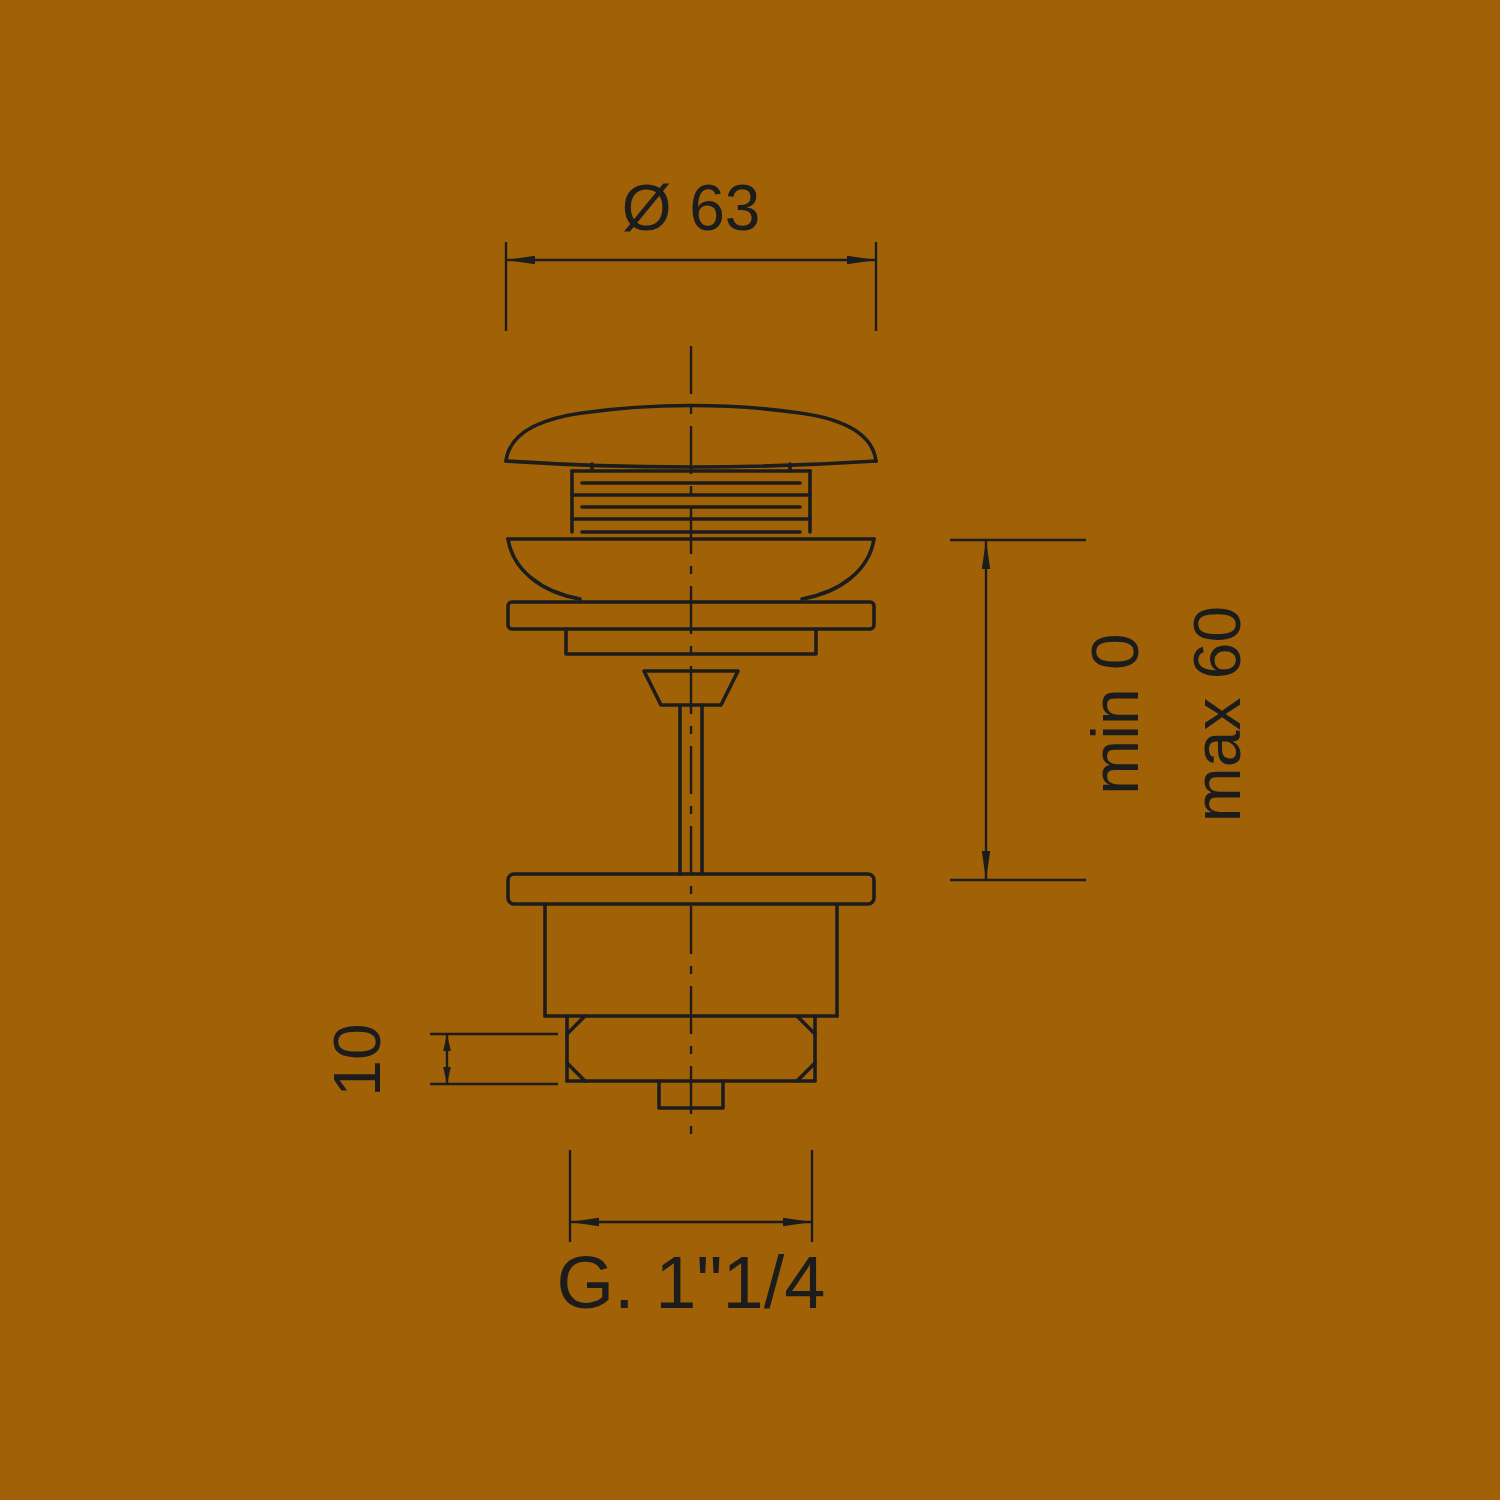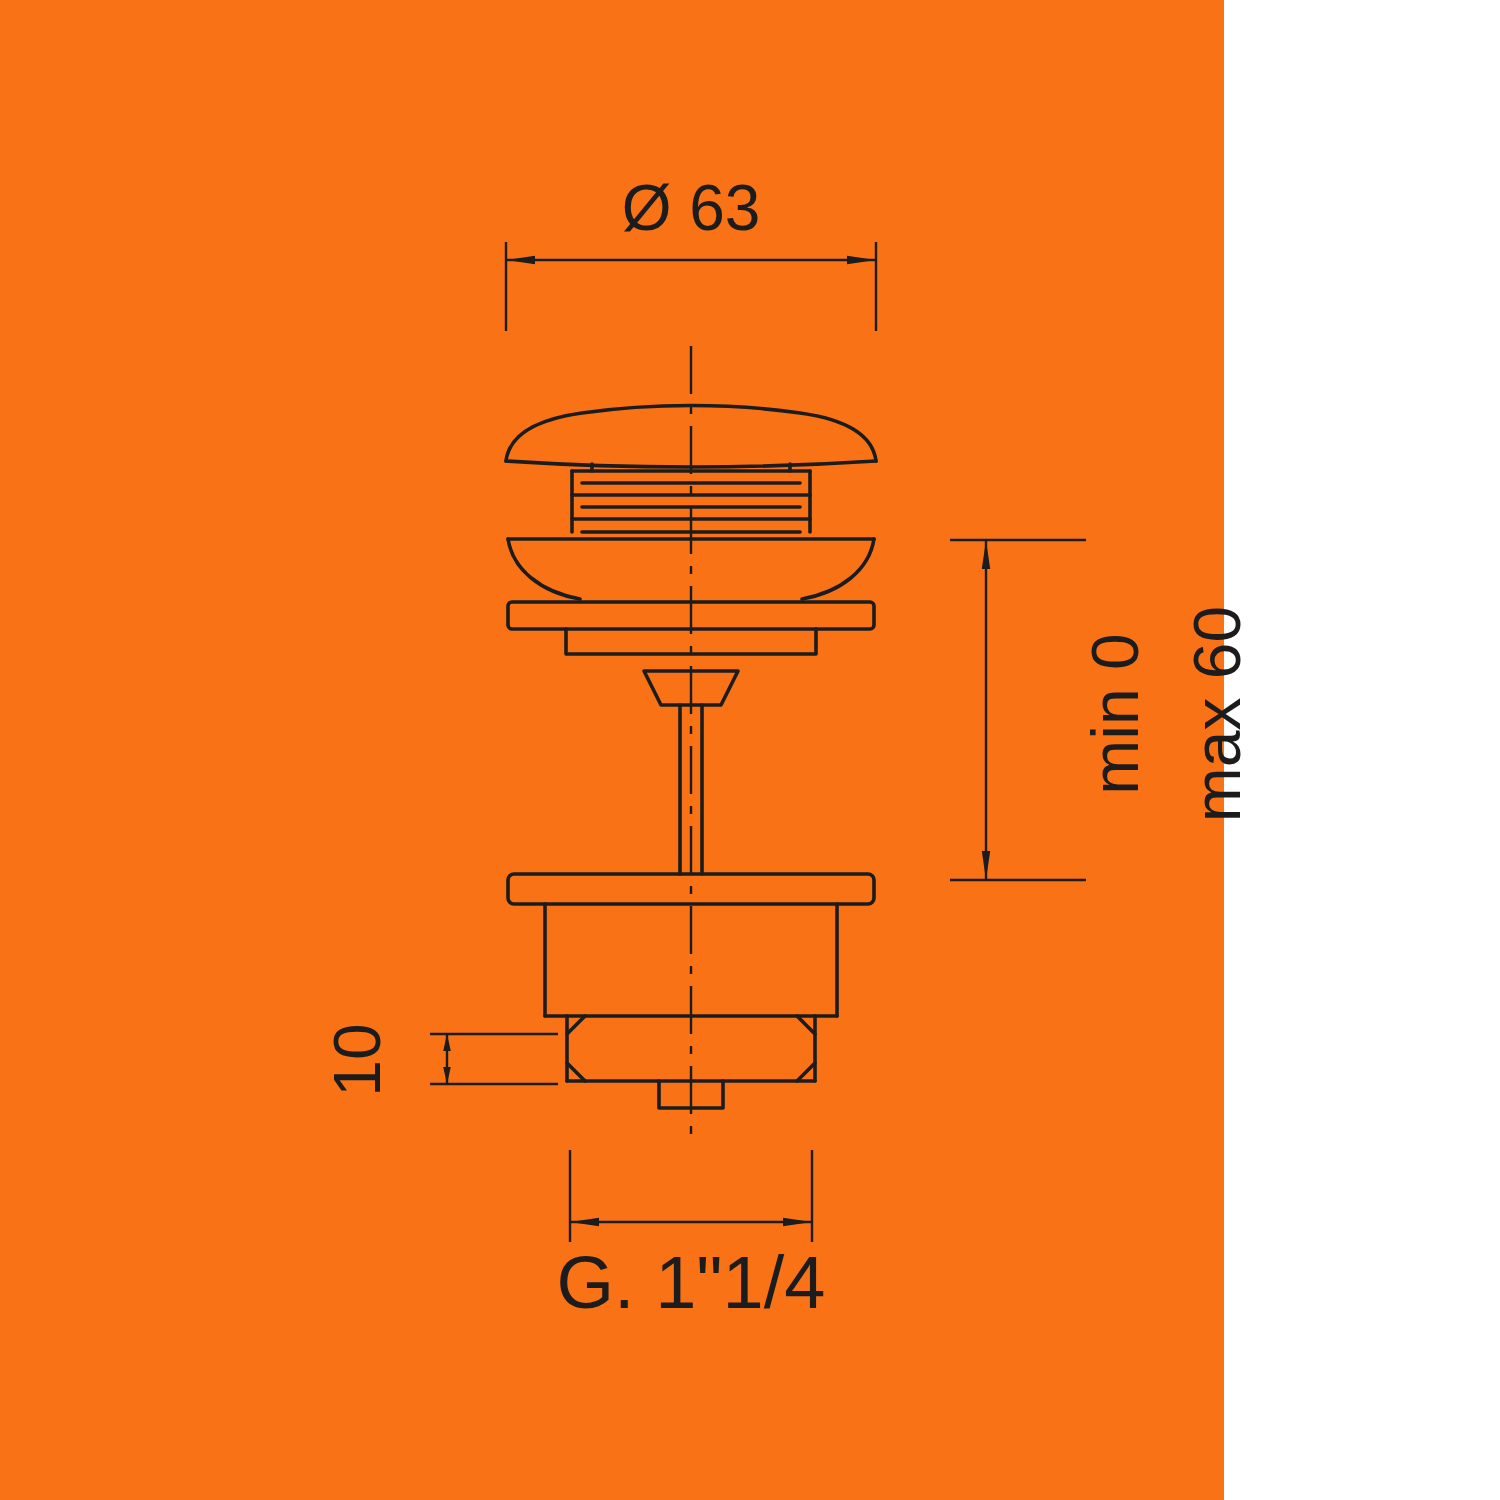--- a/index.html
+++ b/index.html
@@ -1,17 +1,17 @@
 <!DOCTYPE html>
 <html style="--line: #1c1c1c;"><head>
 <meta charset="utf-8">
 <style>
   html,body{margin:0;padding:0;background:#ffffff;}
   .page{
-    width:1224px;height:1500px;background:#f97316;position:relative;
+    width:1500px;height:1500px;background:#a16207;position:relative;
     font-family:"Liberation Sans", sans-serif;
   }
   svg{display:block;}
   .ol{fill:none;stroke:var(--line,#1c1c1c);stroke-width:3.6;stroke-linecap:round;stroke-linejoin:round;}
   .dim{fill:none;stroke:var(--line,#1c1c1c);stroke-width:2.4;stroke-linecap:butt;}
   .cl{fill:none;stroke:var(--line,#1c1c1c);stroke-width:2.4;stroke-dasharray:48 12 8 12;}
   .lbl{fill:var(--line,#1c1c1c);font-family:"Liberation Sans", sans-serif;}
 </style>
 </head>
 <body style="background: rgb(255, 255, 255);">

